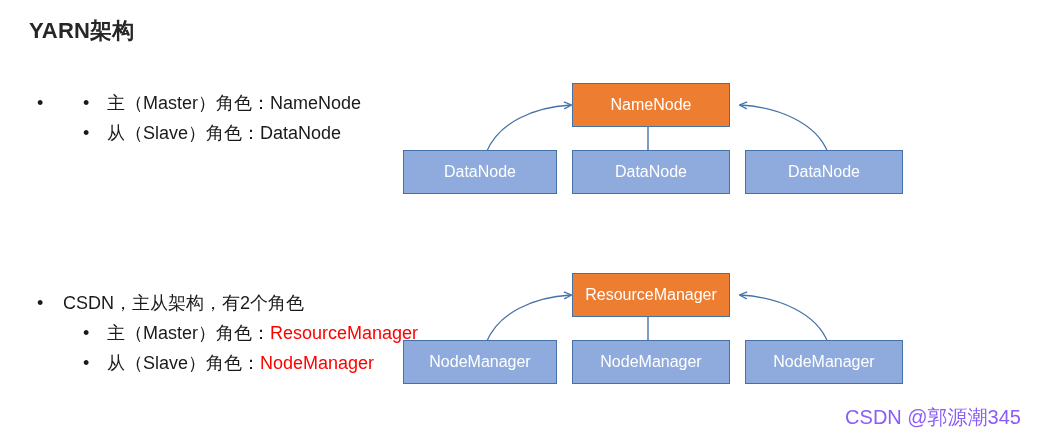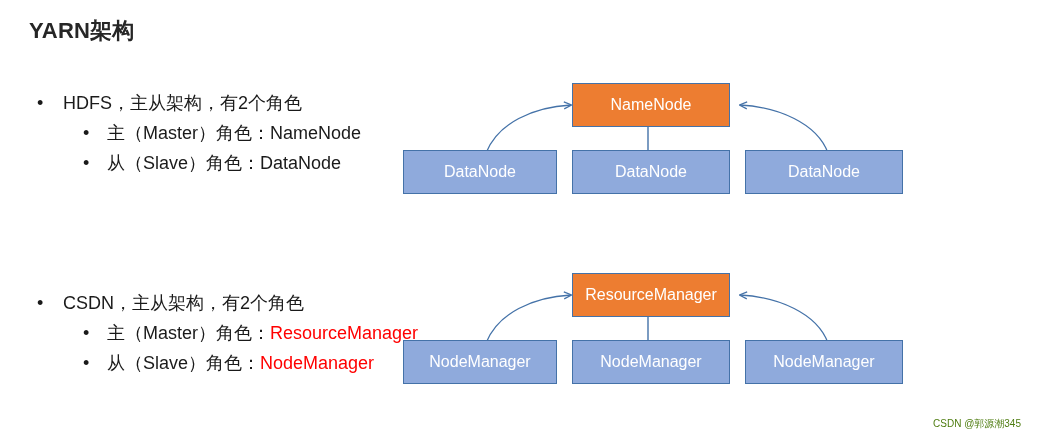--- a/index.html
+++ b/index.html
@@ -101,38 +101,37 @@
     top: 0;
     overflow: visible;
     pointer-events: none;
   }
 
   
   #watermark {
     position: absolute;
     right: 18px;
     bottom: 10px;
-    font-size: 10px;
-    color: #4d7c0f;
+    font-size: 20px;
+    color: #8b5cf6;
     white-space: nowrap;
     z-index: 5;
   }
 </style>
 </head>
 <body>
 
 <div id="slide">
 
   <div id="slide-title">YARN架构</div>
 
   <div class="bullet-block" style="left:29px; top:88px;">
 
     <div class="bullet-l1">
       <span class="dot">•</span>
-      <span>HDFS，主从架构，有2个角色</span>
     </div>
 
     <div class="bullet-l2">
       <span class="dot">•</span>
       <span>主（Master）角色：</span><span>NameNode</span>
     </div>
 
     <div class="bullet-l2">
       <span class="dot">•</span>
       <span>从（Slave）角色：</span><span>DataNode</span>

